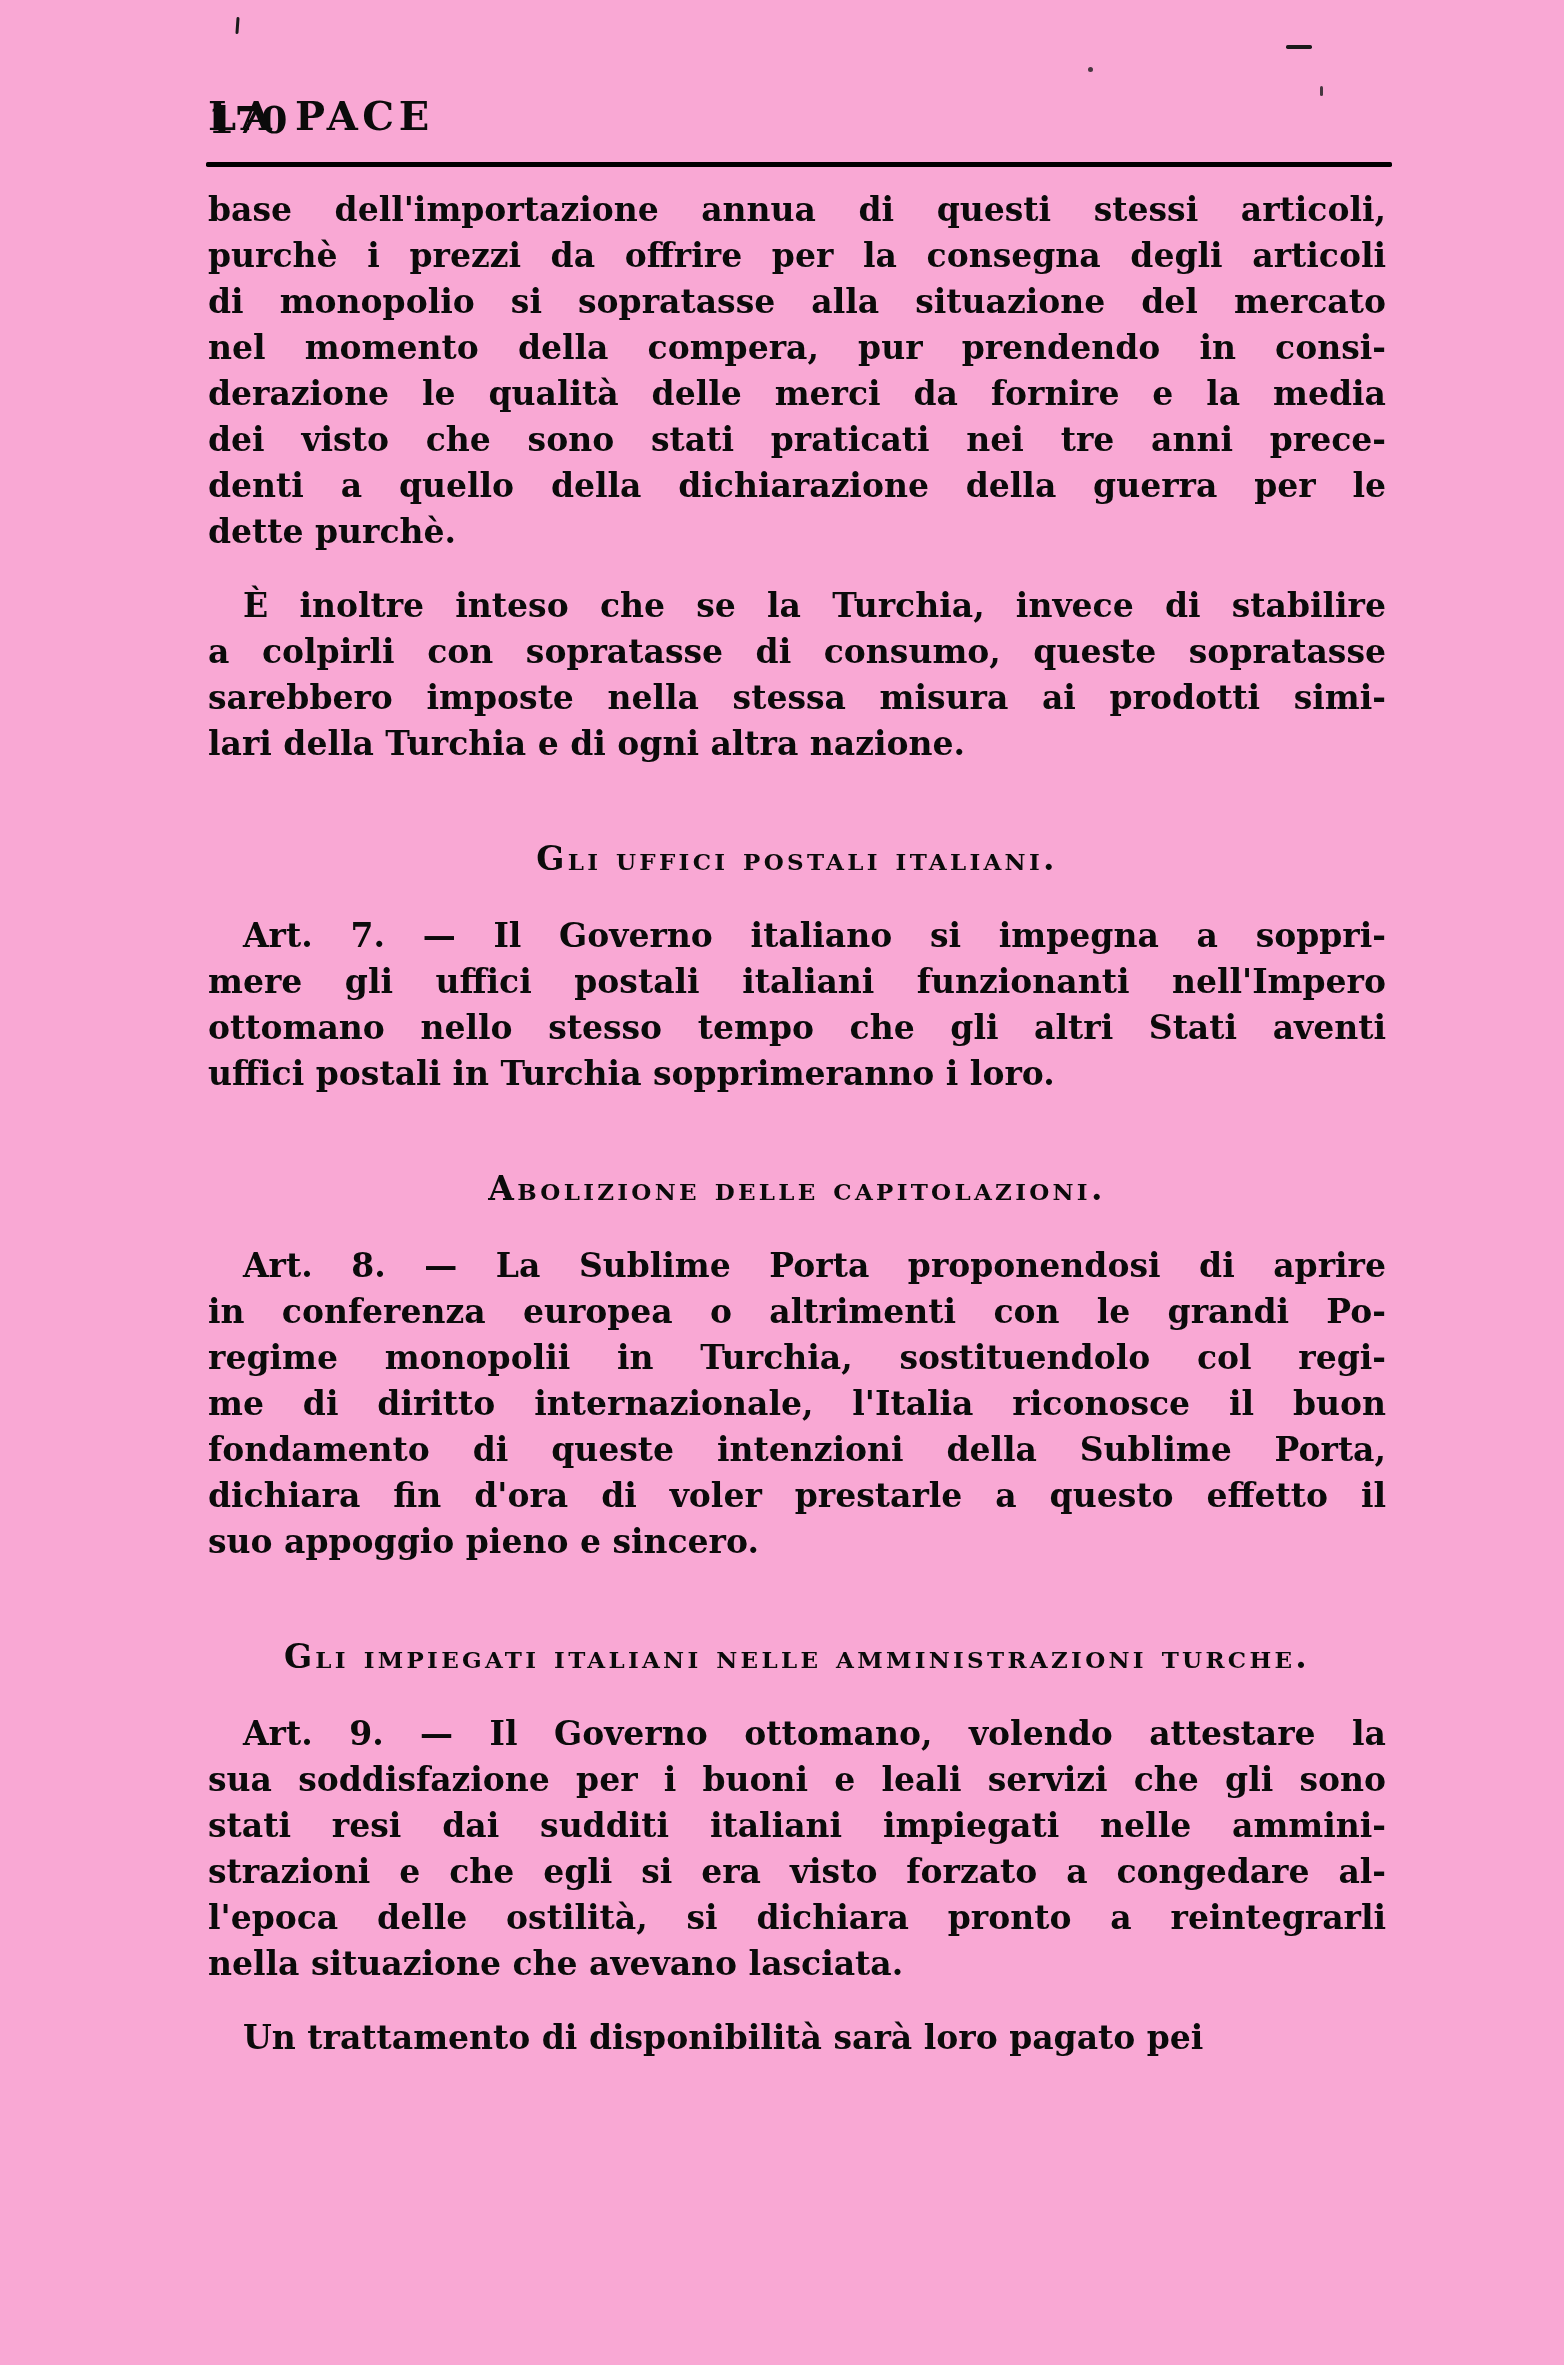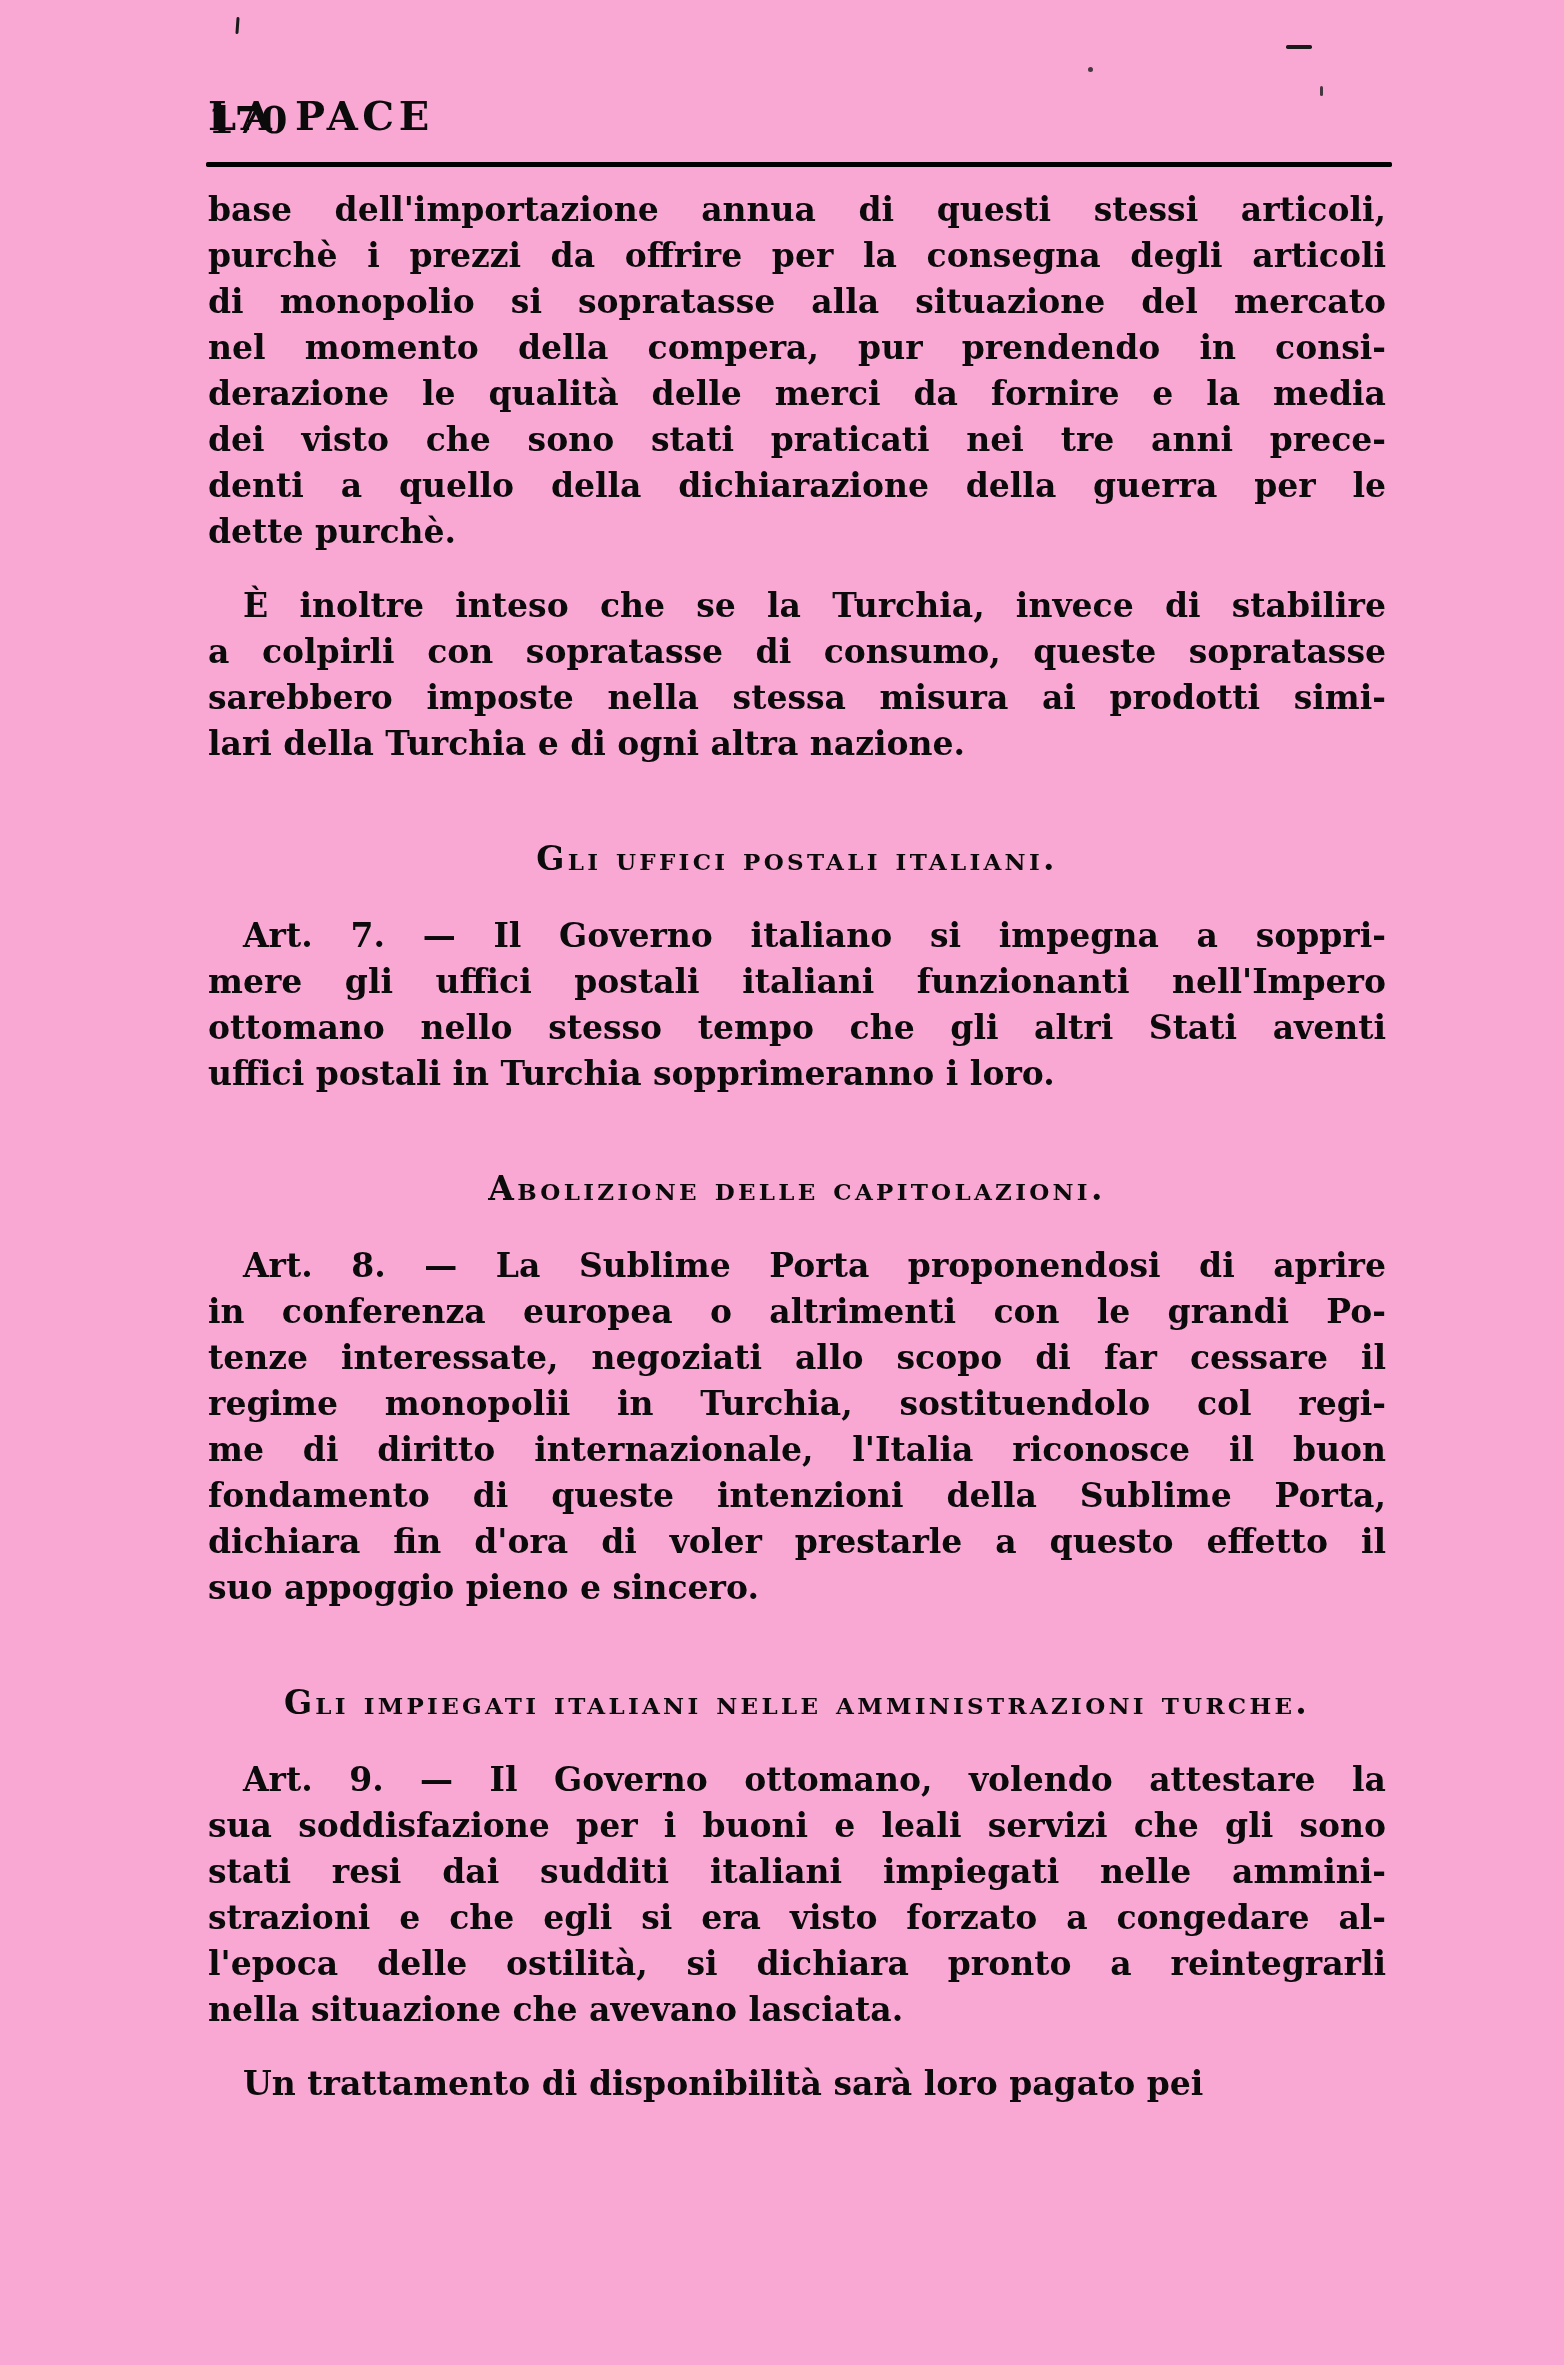--- a/index.html
+++ b/index.html
@@ -114,21 +114,20 @@
       <div class="paragraph">
         <div class="line indent">Art. 7. — Il Governo italiano si impegna a soppri-</div>
         <div class="line">mere gli uffici postali italiani funzionanti nell'Impero</div>
         <div class="line">ottomano nello stesso tempo che gli altri Stati aventi</div>
         <div class="line last">uffici postali in Turchia sopprimeranno i loro.</div>
       </div>
       <div class="heading">Abolizione delle capitolazioni.</div>
       <div class="paragraph">
         <div class="line indent">Art. 8. — La Sublime Porta proponendosi di aprire</div>
         <div class="line">in conferenza europea o altrimenti con le grandi Po-</div>
-        <div class="line">tenze interessate, negoziati allo scopo di far cessare il</div>
         <div class="line">regime monopolii in Turchia, sostituendolo col regi-</div>
         <div class="line">me di diritto internazionale, l'Italia riconosce il buon</div>
         <div class="line">fondamento di queste intenzioni della Sublime Porta,</div>
         <div class="line">dichiara fin d'ora di voler prestarle a questo effetto il</div>
         <div class="line last">suo appoggio pieno e sincero.</div>
       </div>
       <div class="heading">Gli impiegati italiani nelle amministrazioni turche.</div>
       <div class="paragraph">
         <div class="line indent">Art. 9. — Il Governo ottomano, volendo attestare la</div>
         <div class="line">sua soddisfazione per i buoni e leali servizi che gli sono</div>

